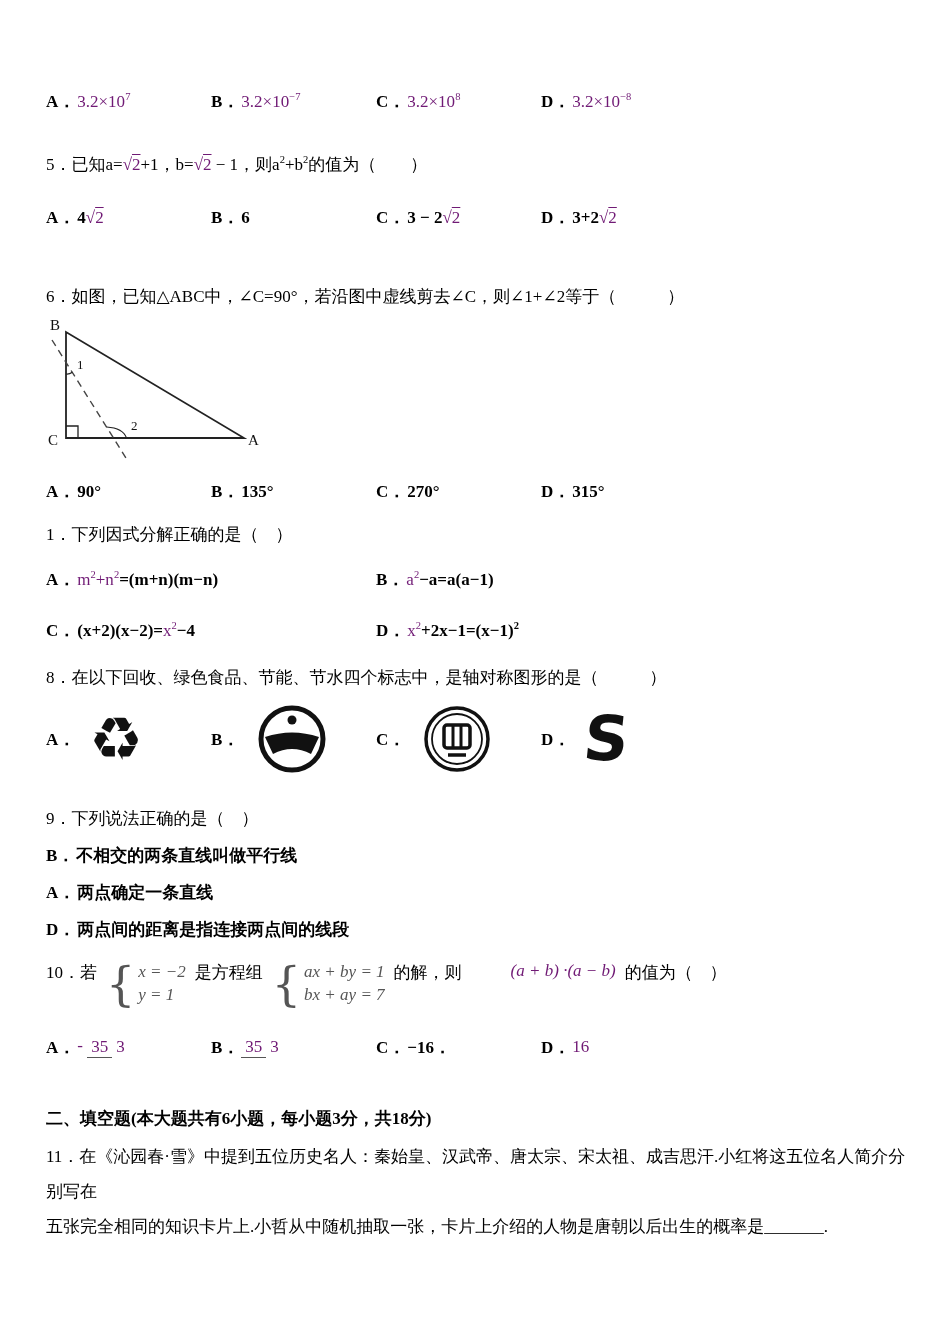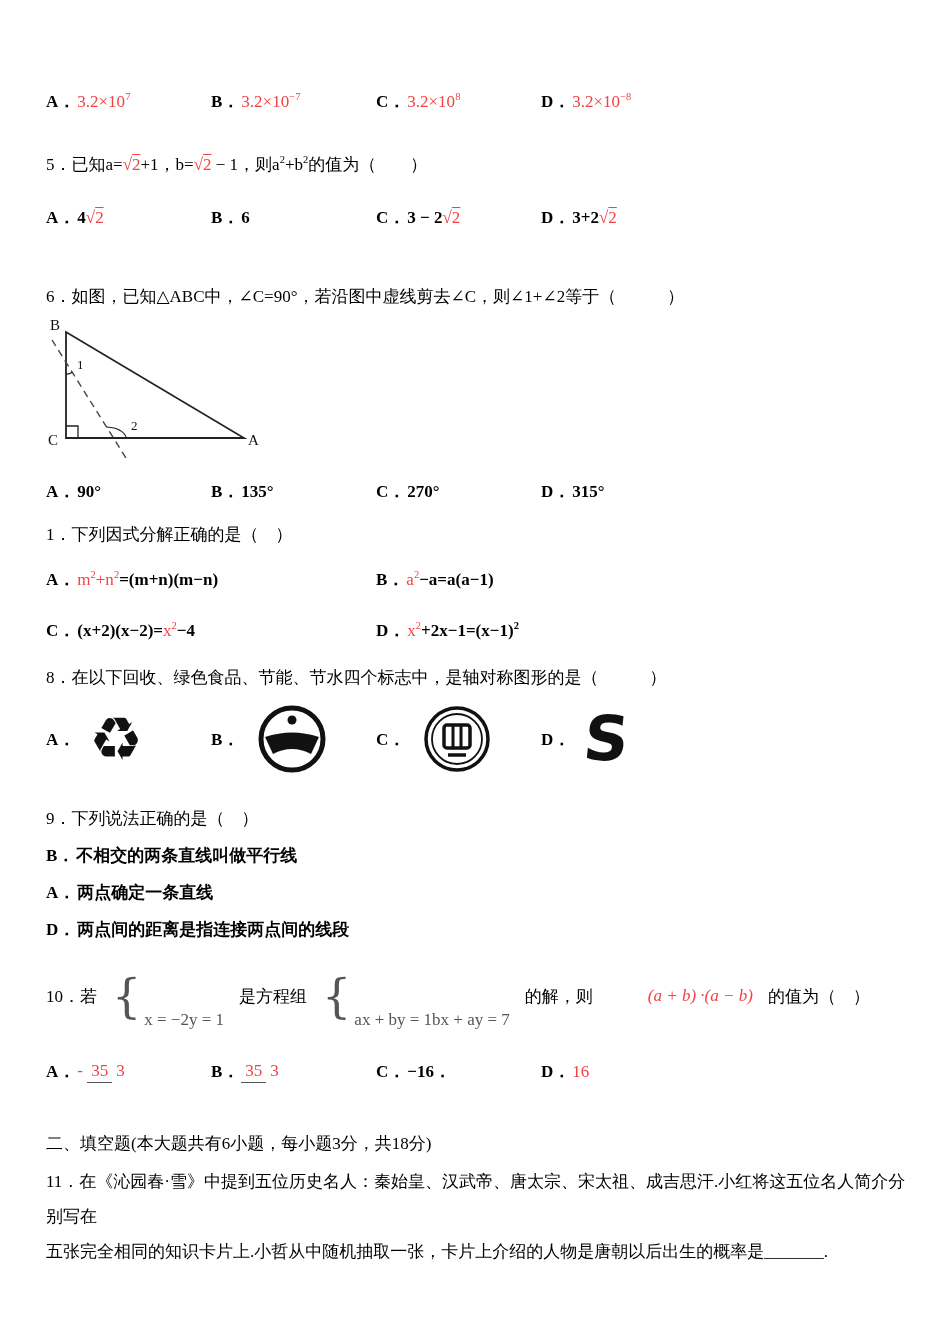--- a/index.html
+++ b/index.html
@@ -4,21 +4,21 @@
 <style>
   html,body{margin:0;padding:0;}
   body{width:950px;height:1344px;background:#fff;color:#000;
        font-family:"Liberation Serif","DejaVu Serif",serif;font-size:17px;overflow:hidden;}
   .page{width:950px;height:1344px;padding:90px 38px 20px 46px;box-sizing:border-box;}
   .row4{display:grid;grid-template-columns:165px 165px 165px 1fr;align-items:center;}
   .row2{display:grid;grid-template-columns:330px 1fr;align-items:center;}
   .opt{display:flex;align-items:center;}
   .ol{font-weight:bold;white-space:nowrap;margin-right:2px;}
   .om{font-weight:bold;}
-  .mi{color:#ef4444;font-weight:normal;}
+  .mi{color:#701a75;font-weight:normal;}
   .it{font-style:italic;margin-left:40px;}
   .rad{text-decoration:overline;}
   sup{font-size:0.62em;line-height:0;}
   .stem{font-weight:normal;}
   .q4row{margin-top:0;}
   .q5stem{margin-top:40px;}
   .q5row{margin-top:30px;}
   .q6stem{margin-top:56px;}
   .fig{margin-top:10px;display:block;}
   .figtxt{font-size:15px;fill:#111;}
@@ -29,30 +29,30 @@
   .q7row2{margin-top:28px;}
   .q8stem{margin-top:24px;}
   .logorow{margin-top:12px;min-height:76px;}
   .logo-opt .ol{margin-right:14px;}
   .recycle{font-family:"DejaVu Sans",sans-serif;font-size:60px;line-height:72px;color:#111;}
   .s-logo{font-family:"DejaVu Sans",sans-serif;font-weight:bold;font-size:62px;line-height:70px;
           display:inline-block;transform:skewX(-6deg);color:#111;}
   .q9stem{margin-top:30px;}
   .q9opt{margin-top:14px;font-weight:bold;}
   .q9opt .ot{font-weight:bold;}
-  .q10row{margin-top:20px;display:flex;align-items:center;gap:15px;flex-wrap:nowrap;}
+  .q10row{margin-top:20px;display:flex;gap:9px;flex-wrap:nowrap;}
   .sys{display:inline-flex;align-items:center;}
   .brace{font-size:46px;font-weight:400;color:#555;line-height:1;margin-right:3px;
          font-family:"DejaVu Serif",serif;}
-  .sys-lines{display:inline-flex;flex-direction:row;line-height:1.35;color:#555;margin-top:48px;}
+  .sys-lines{display:inline-flex;flex-direction:column;line-height:1.35;font-style:italic;color:#555;}
   .q10opts{margin-top:14px;min-height:52px;}
   .frac{display:inline-flex;flex-direction:row;text-align:center;vertical-align:middle;line-height:1.2;}
   .fnum{border-bottom:1.4px solid #555;padding:0 4px;}
   .fden{padding:0 4px;}
-  .sec2{margin-top:34px;}
+  .sec2{margin-top:34px;font-weight:bold;}
   .q11{margin-top:10px;line-height:2.05;}
 </style>
 </head>
 <body>
 
 <div class="page">
 
   <div class="row4 q4row">
     <span class="opt">
         <b class="ol">A．</b>

